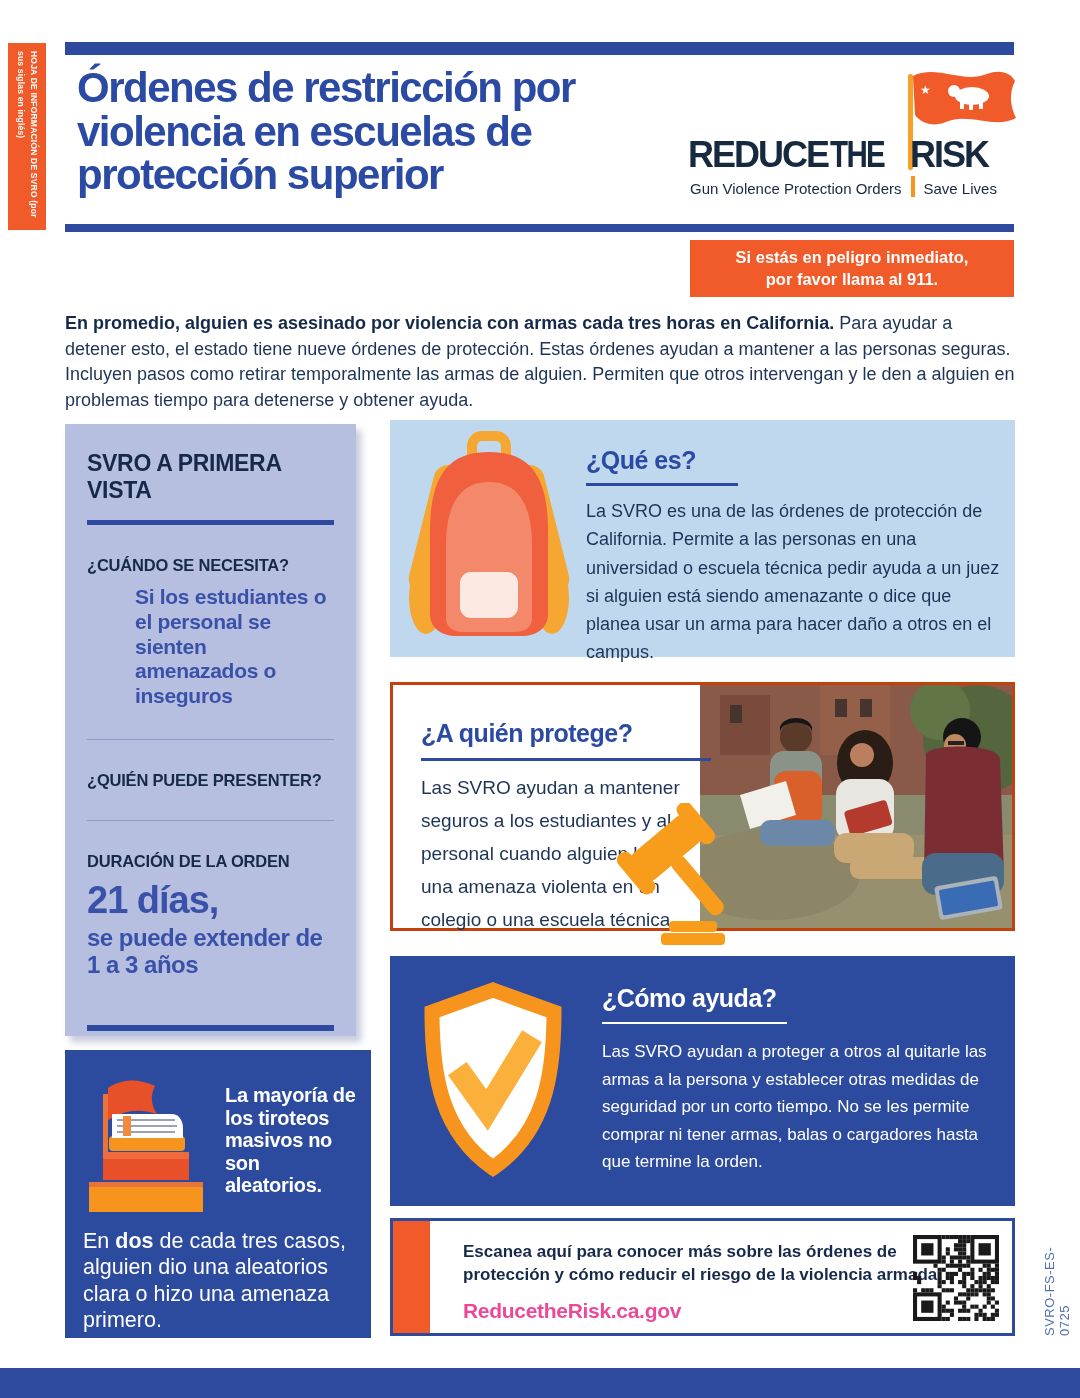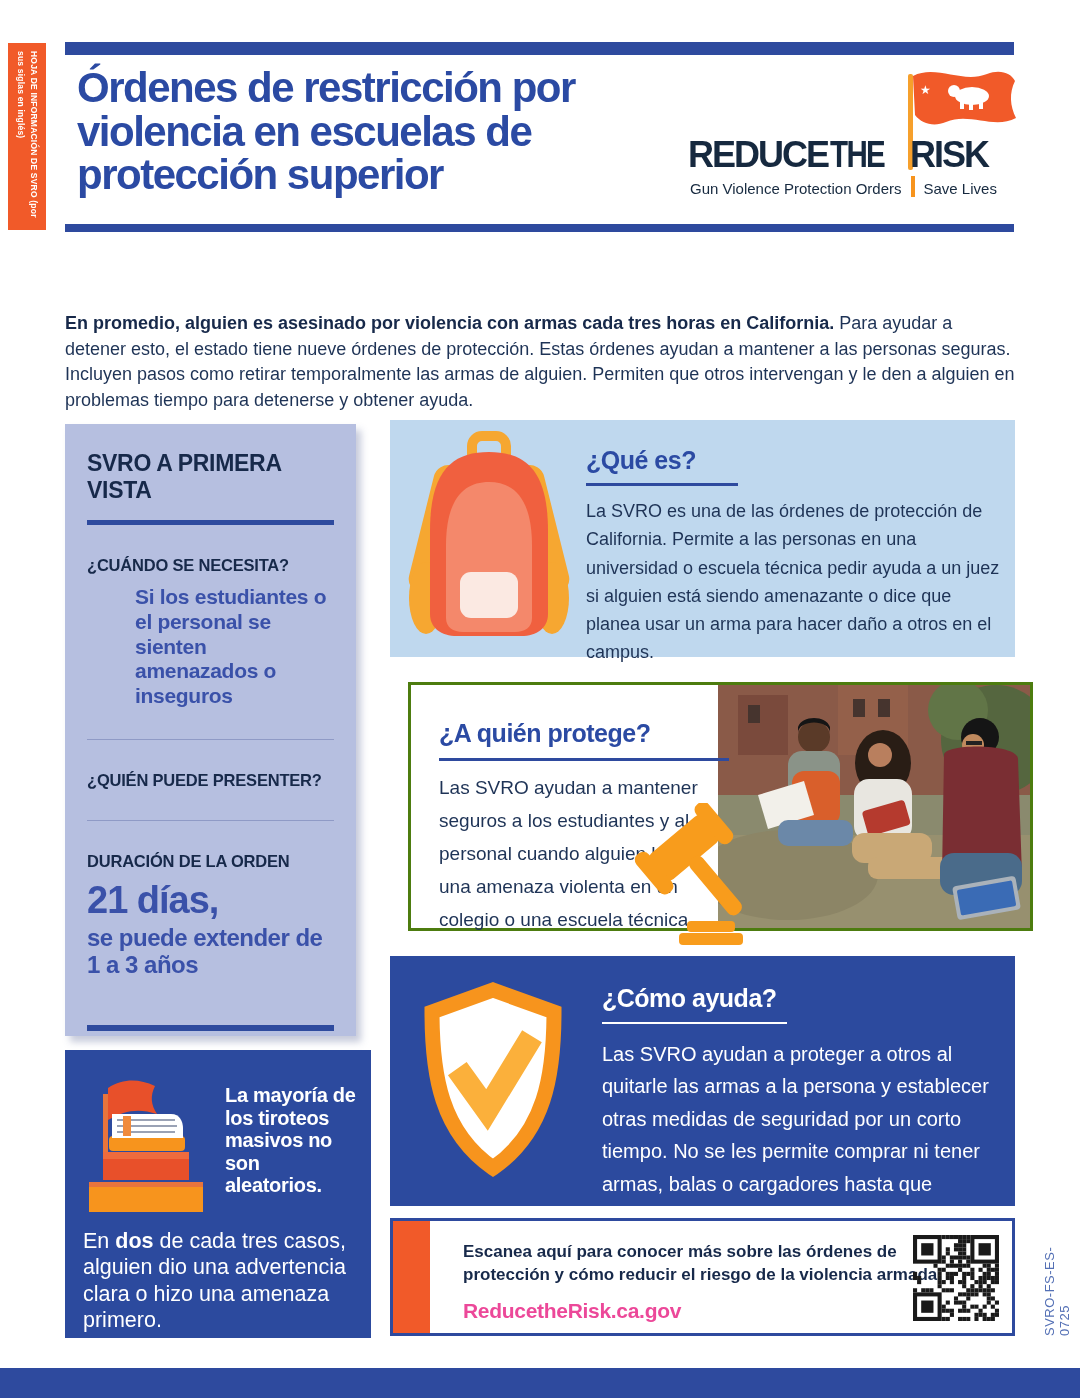--- a/index.html
+++ b/index.html
@@ -61,33 +61,33 @@
   
   .whatis { position:absolute; left:390px; top:420px; width:625px; height:237px; background:#BFD8EE; }
   .backpack { position:absolute; left:10px; top:6px; width:178px; height:220px; }
   .box-heading { font-size:25px; font-weight:800; letter-spacing:-.5px; }
   .whatis .box-heading { position:absolute; left:196px; top:26px; color:#2B4AA3; }
   .whatis .underline { position:absolute; left:196px; top:63px; width:152px; height:3px; background:#2E4A9E; }
   .whatis .box-body { position:absolute; left:196px; top:77px; width:414px; font-size:18px; line-height:1.57; color:#1E3356; }
 
   
   .who { position:absolute; left:390px; top:682px; width:625px; height:249px; background:#fff;
-    border:3px solid #4d7c0f; overflow:visible;margin-left:18px; }
+    border:3px solid #c2410c; overflow:visible; }
   .who-photo { position:absolute; right:0; top:0; width:312px; height:243px; }
   .who .box-heading { position:absolute; left:28px; top:34px; color:#2B4AA3; }
   .who .underline { position:absolute; left:28px; top:73px; width:290px; height:3px; background:#2E4A9E; }
   .who .box-body { position:absolute; left:28px; top:86px; width:288px; font-size:19px; line-height:1.74; color:#1E3356; }
   .gavel { position:absolute; left:218px; top:118px; width:118px; height:146px; z-index:4; }
 
   
   .how { position:absolute; left:390px; top:956px; width:625px; height:250px; background:#2C4A9E; }
   .shield { position:absolute; left:32px; top:24px; width:142px; height:198px; }
   .how .box-heading { position:absolute; left:212px; top:28px; color:#fff; }
   .how .underline { position:absolute; left:212px; top:66px; width:185px; height:2px; background:#fff; }
-  .how .box-body { position:absolute; left:212px; top:82px; width:390px; font-size:20px; line-height:1.62; color:#fff; }
+  .how .box-body { position:absolute; left:212px; top:82px; width:390px; font-size:17px; line-height:1.62; color:#fff; }
 
   
   .scan { position:absolute; left:390px; top:1218px; width:625px; height:118px; background:#fff; border:3px solid #2E4A9E; }
   .scan-bar { position:absolute; left:0; top:0; width:37px; height:112px; background:#F15A29; }
   .scan-text { position:absolute; left:70px; top:19px; width:480px; font-size:17px; font-weight:bold; color:#17294A; line-height:1.36; }
   .scan-url { position:absolute; left:70px; top:78px; font-size:21px; font-weight:800; color:#ec4899; letter-spacing:-.3px; }
   .qr { position:absolute; right:13px; top:14px; width:86px; height:86px; }
 
   
   .doc-code { position:absolute; left:1042px; top:1224px; height:112px; writing-mode:vertical-rl;
@@ -130,20 +130,24 @@
       <span>RISK</span>
     </div>
     <div class="tagline">
       <span>Gun Violence Protection Orders</span>
       <span class="pole-div"></span>
       <span>Save Lives</span>
     </div>
   </div>
   <div class="rule-mid"></div>
 
+  <div class="alert">
+    <span>Si estás en peligro inmediato,</span>
+    <span>por favor llama al 911.</span>
+  </div>
 
   <p class="lead"><b>En promedio, alguien es asesinado por violencia con armas cada tres horas en California.</b><span> Para ayudar a detener esto, el estado tiene nueve órdenes de protección. Estas órdenes ayudan a mantener a las personas seguras. Incluyen pasos como retirar temporalmente las armas de alguien. Permiten que otros intervengan y le den a alguien en problemas tiempo para detenerse y obtener ayuda.</span></p>
 
   <div class="glance">
     <div class="glance-title">SVRO A PRIMERA VISTA</div>
     <div class="glance-rule"></div>
     <div class="g-label">¿CUÁNDO SE NECESITA?</div>
     <div class="g-answer">Si los estudiantes o el personal se sienten amenazados o inseguros</div>
     <div class="g-div"></div>
     <div class="g-label">¿QUIÉN PUEDE PRESENTER?</div>
@@ -262,21 +266,21 @@
             <line x1="38" y1="56" x2="96" y2="56"></line>
         </g>
         <rect x="44" y="40" width="8" height="20" fill="#F08A3C"></rect>
         <rect x="24" y="76" width="86" height="28" fill="#E8502A"></rect>
         <rect x="24" y="76" width="86" height="7" fill="#EE6B3D"></rect>
         <rect x="10" y="106" width="114" height="30" fill="#F7941D"></rect>
         <rect x="10" y="106" width="114" height="5" fill="#E8743C"></rect>
       </svg>
     </span>
     <div class="stat-headline">La mayoría de los tiroteos masivos no son aleatorios.</div>
-    <p class="stat-body"><span>En </span><b>dos</b><span> de cada tres casos, alguien dio una advertencia clara o hizo una amenaza primero.</span></p>
+    <p class="stat-body"><span>En </span><b>dos</b><span> de cada tres casos, alguien dio una aleatorios clara o hizo una amenaza primero.</span></p>
   </div>
 
   <div class="scan">
     <div class="scan-bar"></div>
     <p class="scan-text">Escanea aquí para conocer más sobre las órdenes de protección y cómo reducir el riesgo de la violencia armada.</p>
     <div class="scan-url">ReducetheRisk.ca.gov</div>
     <span class="qr">
       <svg id="qr" viewBox="0 0 84 84" width="86" height="86">
           <g fill="#1A1A1A">
             <rect x="0" y="0" width="28" height="28"></rect>

